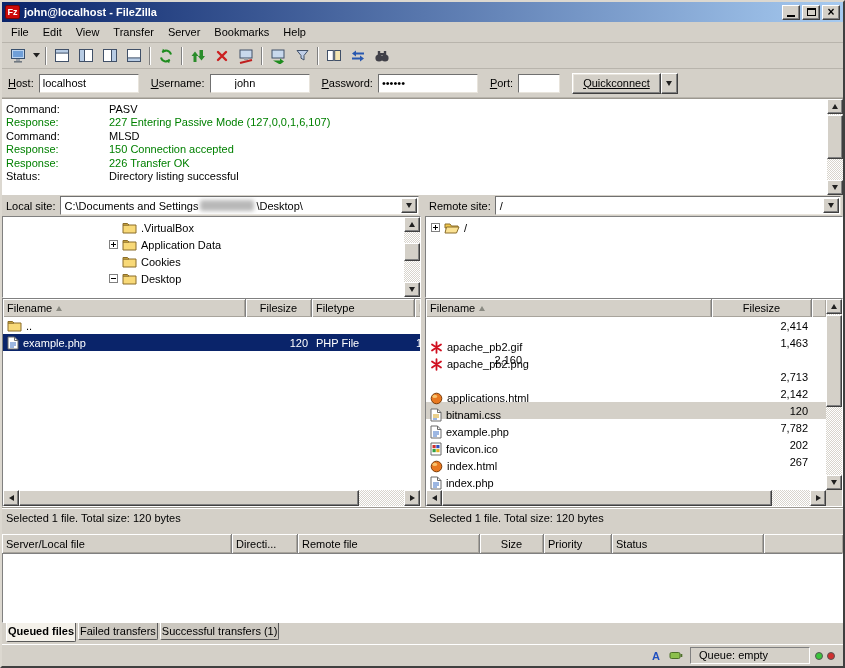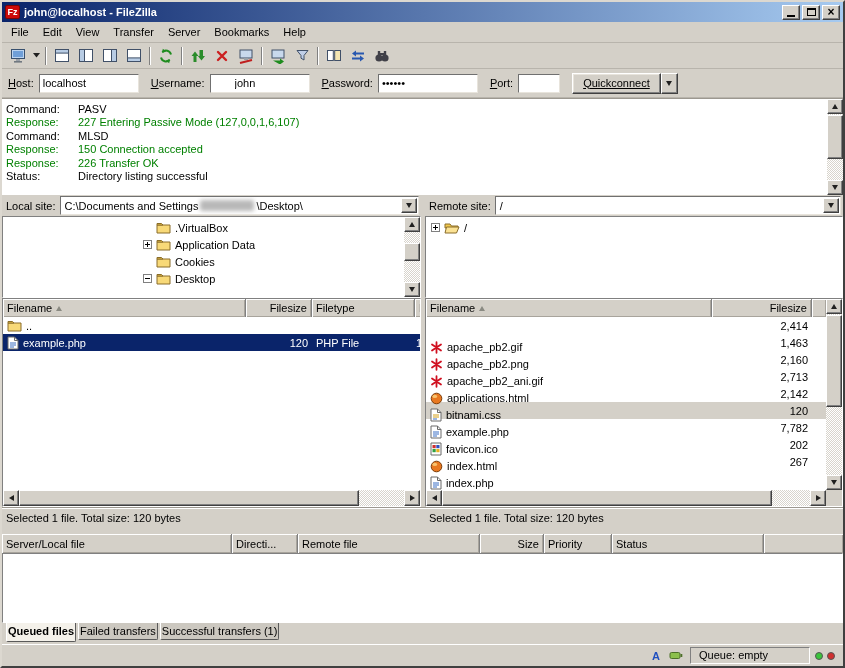--- a/index.html
+++ b/index.html
@@ -45,54 +45,54 @@
   .sb-thumb{position:absolute;left:0;width:16px;background:#d4d0c8;border:1px solid;border-color:#fff #404040 #404040 #fff;box-shadow:inset -1px -1px 0 #808080;}
   .sb-thumb-h{position:absolute;top:0;height:16px;background:#d4d0c8;border:1px solid;border-color:#fff #404040 #404040 #fff;box-shadow:inset -1px -1px 0 #808080;}
   .tri{display:block;width:0;height:0;}
   .tri-up{border-left:3.5px solid transparent;border-right:3.5px solid transparent;border-bottom:5px solid #202020;}
   .tri-down{border-left:3.5px solid transparent;border-right:3.5px solid transparent;border-top:5px solid #202020;}
   .tri-left{border-top:3.5px solid transparent;border-bottom:3.5px solid transparent;border-right:5px solid #202020;}
   .tri-right{border-top:3.5px solid transparent;border-bottom:3.5px solid transparent;border-left:5px solid #202020;}
 
   
   .log{height:97px;flex:none;position:relative;background:#fff;border-top:1px solid #9c9890;overflow:hidden;padding:4px 18px 0 0;}
-  .log-line{display:flex;line-height:13.4px;}
+  .log-line{display:flex;line-height:13.4px;gap:31px;}
   .log-type{width:76px;padding-left:4px;flex:none;}
   .log .vscroll{top:0;bottom:0;right:0;}
 
   
   .sites{height:103px;flex:none;display:flex;}
   .pane{display:flex;flex-direction:column;}
   .pane-local{width:419px;flex:none;}
   .pane-split{width:4px;flex:none;}
   .pane-remote{flex:1;min-width:0;}
   .site-row{height:21px;flex:none;display:flex;align-items:center;padding:0 2px;}
   .site-label{margin:0 4px 0 2px;white-space:nowrap;}
   .combo{flex:1;height:19px;background:#fff;border:1px solid;border-color:#707070 #e8e4dc #e8e4dc #707070;position:relative;display:flex;align-items:center;padding:0 18px 0 4px;white-space:nowrap;overflow:hidden;}
   .combo-btn{position:absolute;right:1px;top:1px;bottom:1px;width:16px;background:#d4d0c8;border:1px solid;border-color:#fff #404040 #404040 #fff;box-shadow:inset -1px -1px 0 #808080;display:flex;align-items:center;justify-content:center;}
   .redact{display:inline-block;width:54px;height:11px;background:#b8b8b8;filter:blur(2px);border-radius:2px;vertical-align:middle;margin:0 2px;}
   .tree{flex:1;background:#fff;border:1px solid;border-color:#808080 #fff #fff #808080;position:relative;overflow:hidden;padding-top:2px;}
   .tree-row{height:17px;display:flex;align-items:center;}
-  .tree-local .tree-row{padding-left:106px;margin-left:34px;}
+  .tree-local .tree-row{padding-left:106px;}
   .tree-remote .tree-row{padding-left:5px;}
   .expander{width:9px;height:9px;background:#fff;border:1px solid #808080;position:relative;flex:none;}
   .expander::before{content:"";position:absolute;left:1px;right:1px;top:3px;height:1px;background:#000;}
   .expander.plus::after{content:"";position:absolute;top:1px;bottom:1px;left:3px;width:1px;background:#000;}
   .exp-spacer{width:9px;flex:none;}
   .tree-icon{margin-left:4px;}
   .tree-label{margin-left:4px;white-space:nowrap;}
 
   
   .lists{height:209px;flex:none;display:flex;}
   .list{display:flex;flex-direction:column;background:#fff;border:1px solid;border-color:#808080 #fff #fff #808080;position:relative;}
   .list-local{width:419px;flex:none;}
   .list-remote{flex:1;min-width:0;}
   .cols{height:18px;flex:none;display:flex;background:#d4d0c8;overflow:hidden;}
   .colhdr{flex:none;background:#d4d0c8;border-right:1px solid #808080;box-shadow:inset 1px 1px 0 #fff,inset -1px -1px 0 #a8a49c;padding:2px 4px;display:flex;align-items:center;gap:4px;white-space:nowrap;overflow:hidden;}
-  .colhdr.right{justify-content:flex-end;}
+  .colhdr.right{justify-content:center;}
   .colhdr.fill{flex:1;border-right:none;}
   .sort-arrow{width:0;height:0;border-left:3.5px solid transparent;border-right:3.5px solid transparent;border-bottom:5px solid #8a8a82;flex:none;}
   .rows{flex:1;overflow:hidden;}
   .fr{height:17px;display:flex;align-items:center;}
   .fr.sel{background:#0a246a;color:#fff;}
   .fr.sel-inactive{background:#d4d0c8;}
   .fc{padding:0 4px;white-space:nowrap;overflow:hidden;flex:none;}
   .namecell{display:flex;align-items:center;gap:4px;}
   .lc0{width:243px;} .lc1{width:66px;text-align:right;} .lc2{width:103px;} .lc3{flex:1;padding:0 1px;}
   .rc0{width:286px;margin-top:43px;} .rc1{width:100px;text-align:right;}
@@ -525,30 +525,20 @@
                   <g stroke="#d01020" stroke-width="1.8" stroke-linecap="round">
                     <path d="M6.5 1.2 V11.8 M2 3.4 L11 9.6 M11 3.4 L2 9.6"></path>
                   </g>
                 </svg>
               </span>
               <span>apache_pb2.png</span>
             </div>
             <div class="fc rc1">1,463</div>
           </div>
           <div class="fr">
-            <div class="fc rc0 namecell">
-              <span class="icon ">
-                <svg width="13" height="13" viewBox="0 0 13 13">
-                  <g stroke="#d01020" stroke-width="1.8" stroke-linecap="round">
-                    <path d="M6.5 1.2 V11.8 M2 3.4 L11 9.6 M11 3.4 L2 9.6"></path>
-                  </g>
-                </svg>
-              </span>
-              <span>apache_pb2_ani.gif</span>
-            </div>
             <div class="fc rc1">2,160</div>
           </div>
           <div class="fr">
             <div class="fc rc0 namecell">
               <span class="icon ">
                 <svg width="13" height="13" viewBox="0 0 13 13">
                   <circle cx="6.5" cy="6.5" r="5.3" fill="#e87820" stroke="#7a3c08"></circle>
                   <ellipse cx="4.8" cy="4.4" rx="2.4" ry="1.6" fill="#f8c36e"></ellipse>
                 </svg>
               </span>

